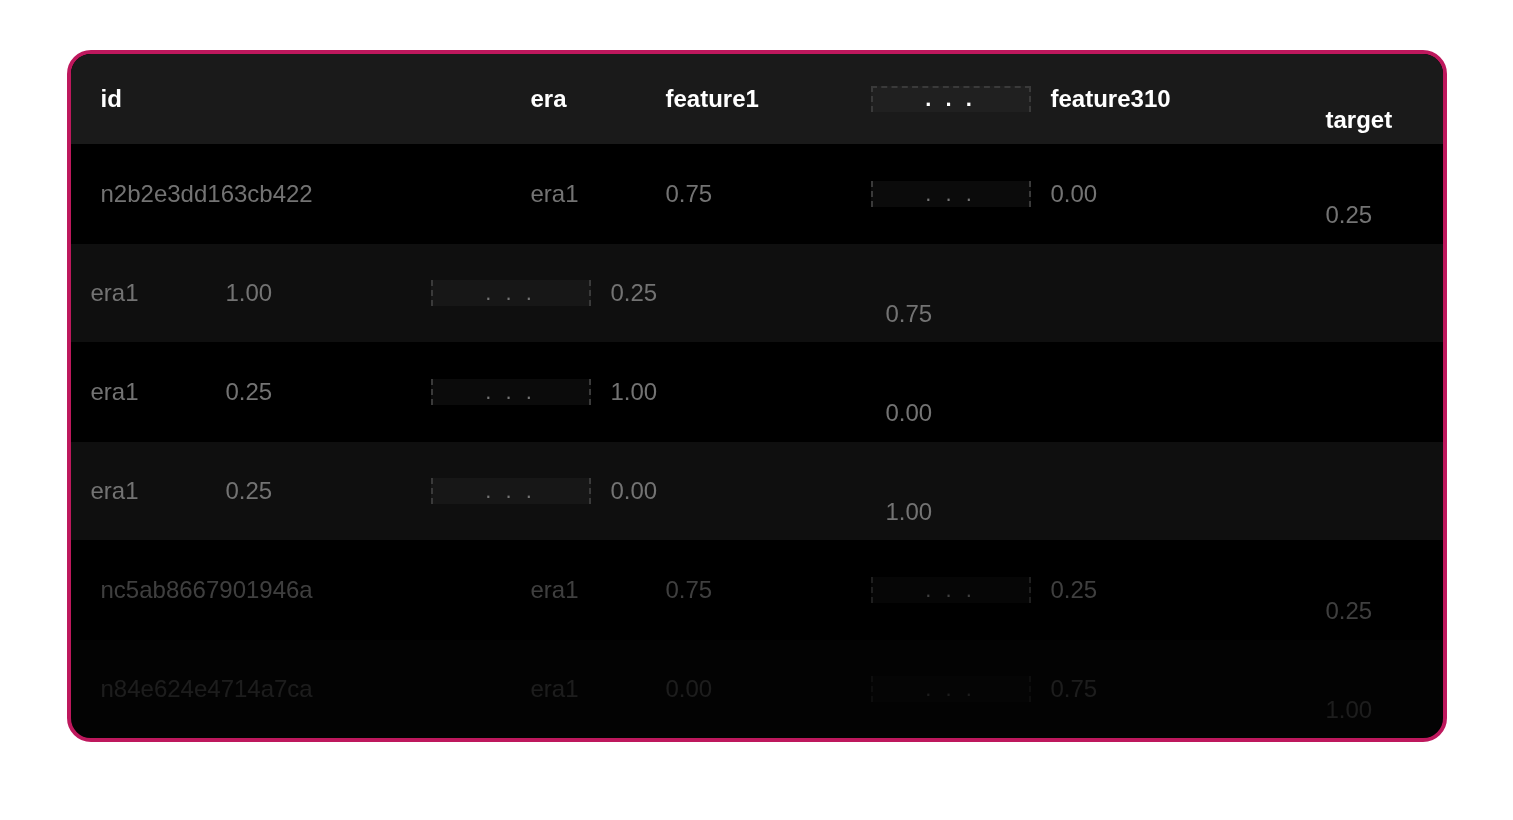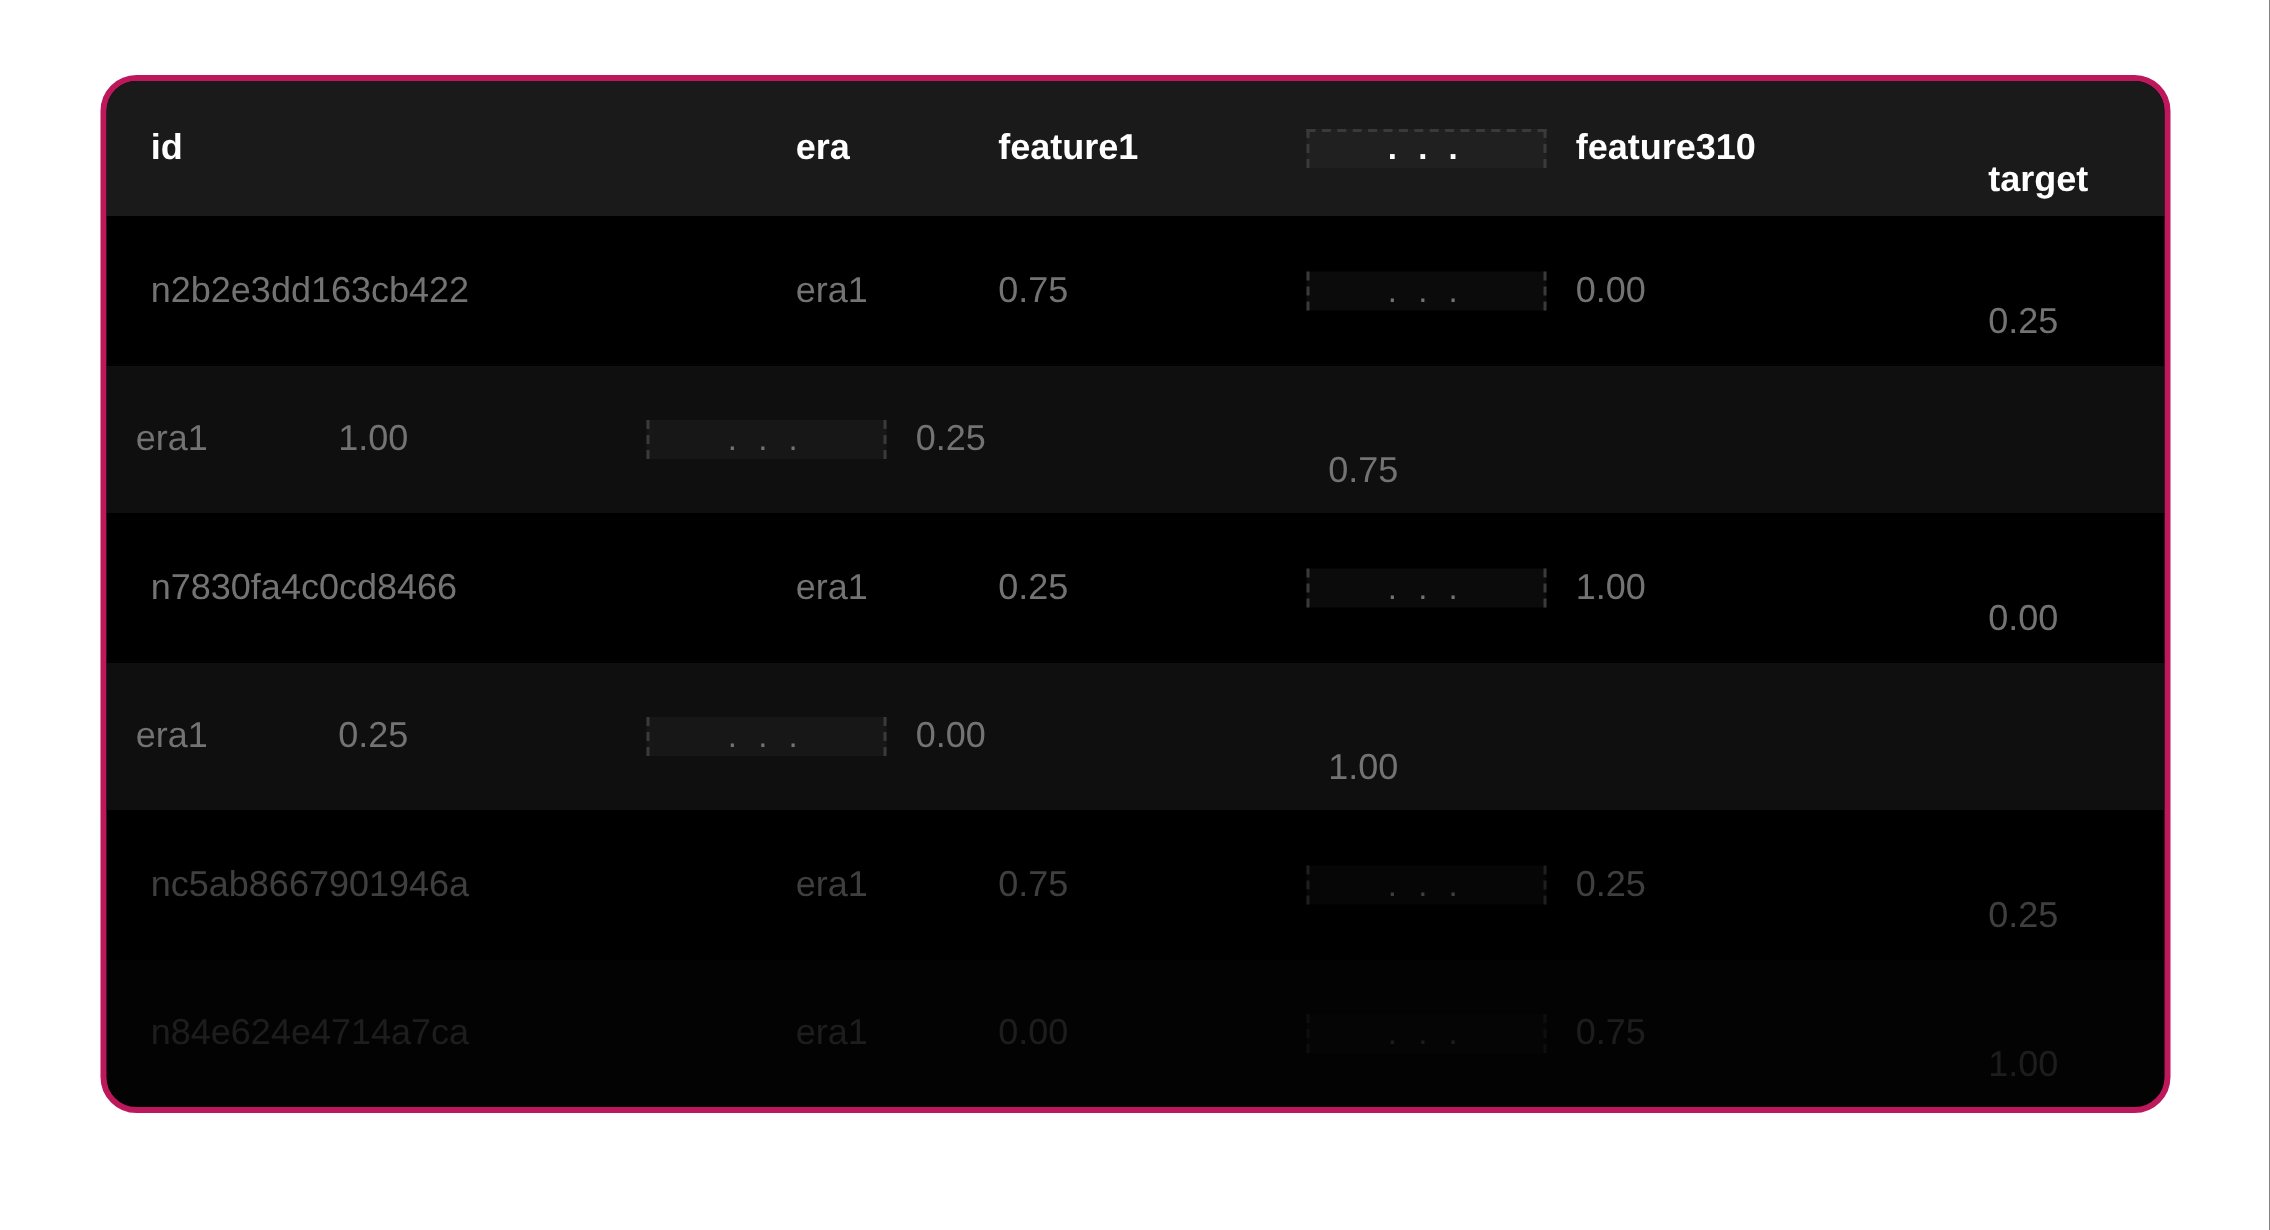--- a/index.html
+++ b/index.html
@@ -151,21 +151,20 @@
     <div class="cell col-feature1">1.00</div>
     <div class="cell col-ellipsis">
       <div class="ellipsis-bg"></div>
       <span class="ellipsis-text">. . .</span>
     </div>
     <div class="cell col-feature310">0.25</div>
     <div class="cell col-target">0.75</div>
   </div>
 
   <div class="data-row odd">
-    <div class="cell col-id">n7830fa4c0cd8466</div>
     <div class="cell col-era">era1</div>
     <div class="cell col-feature1">0.25</div>
     <div class="cell col-ellipsis">
       <div class="ellipsis-bg"></div>
       <span class="ellipsis-text">. . .</span>
     </div>
     <div class="cell col-feature310">1.00</div>
     <div class="cell col-target">0.00</div>
   </div>
 

